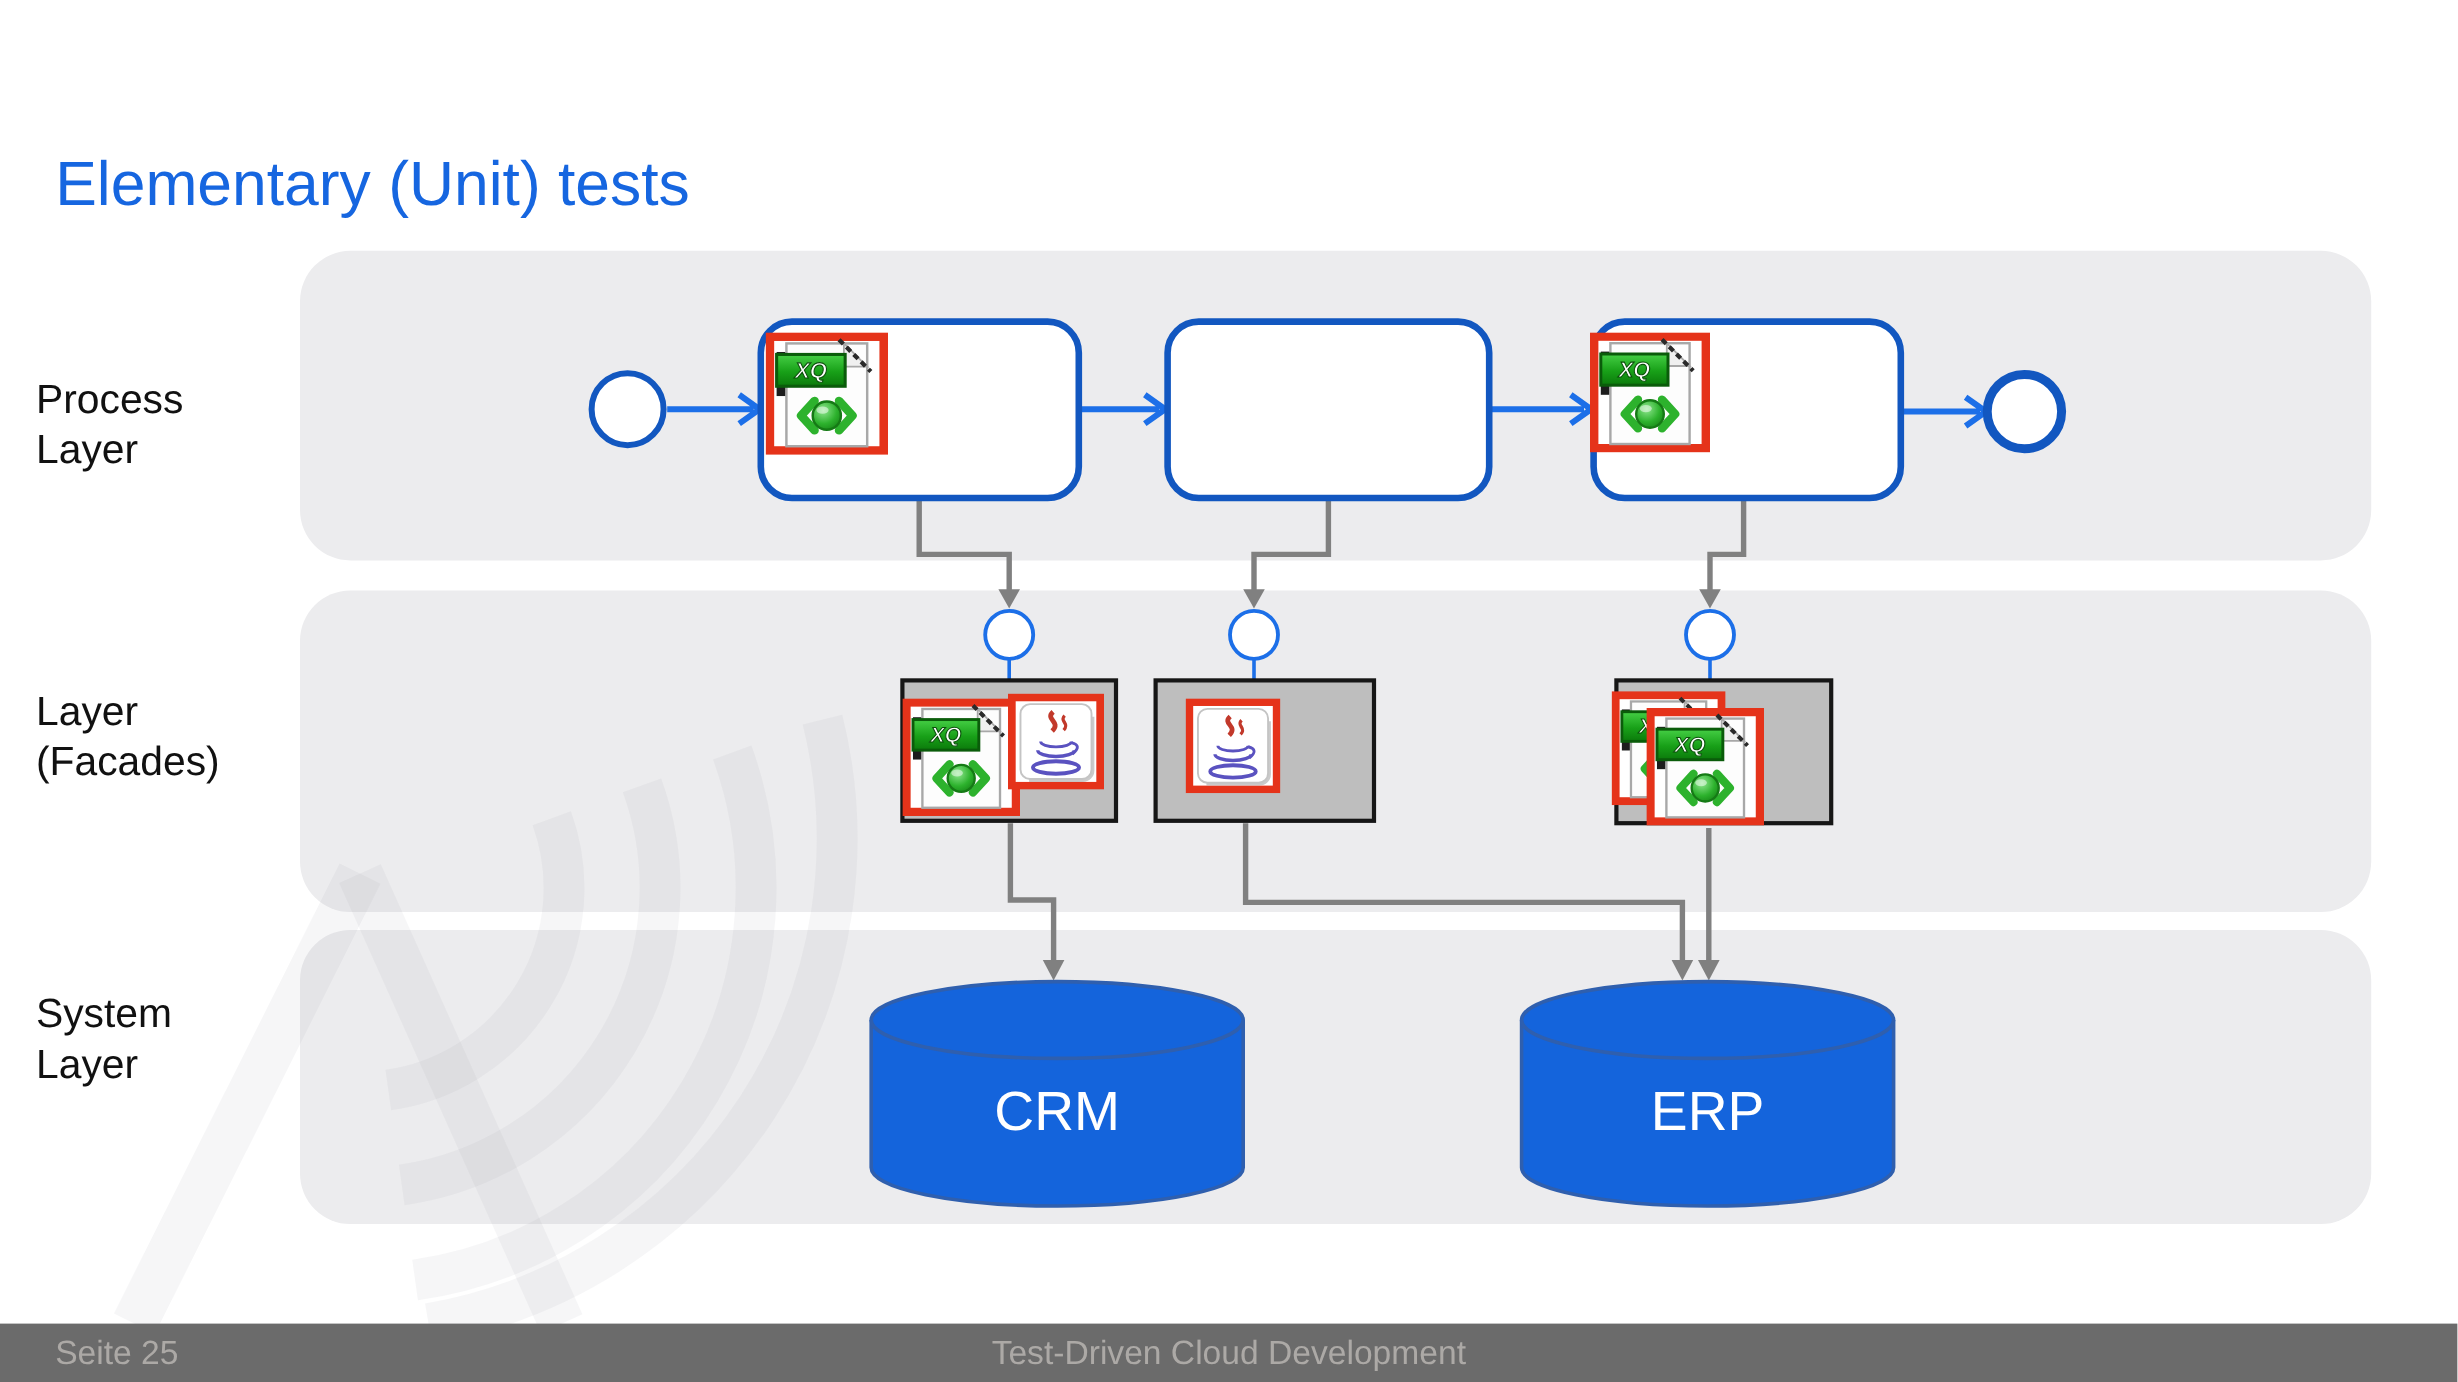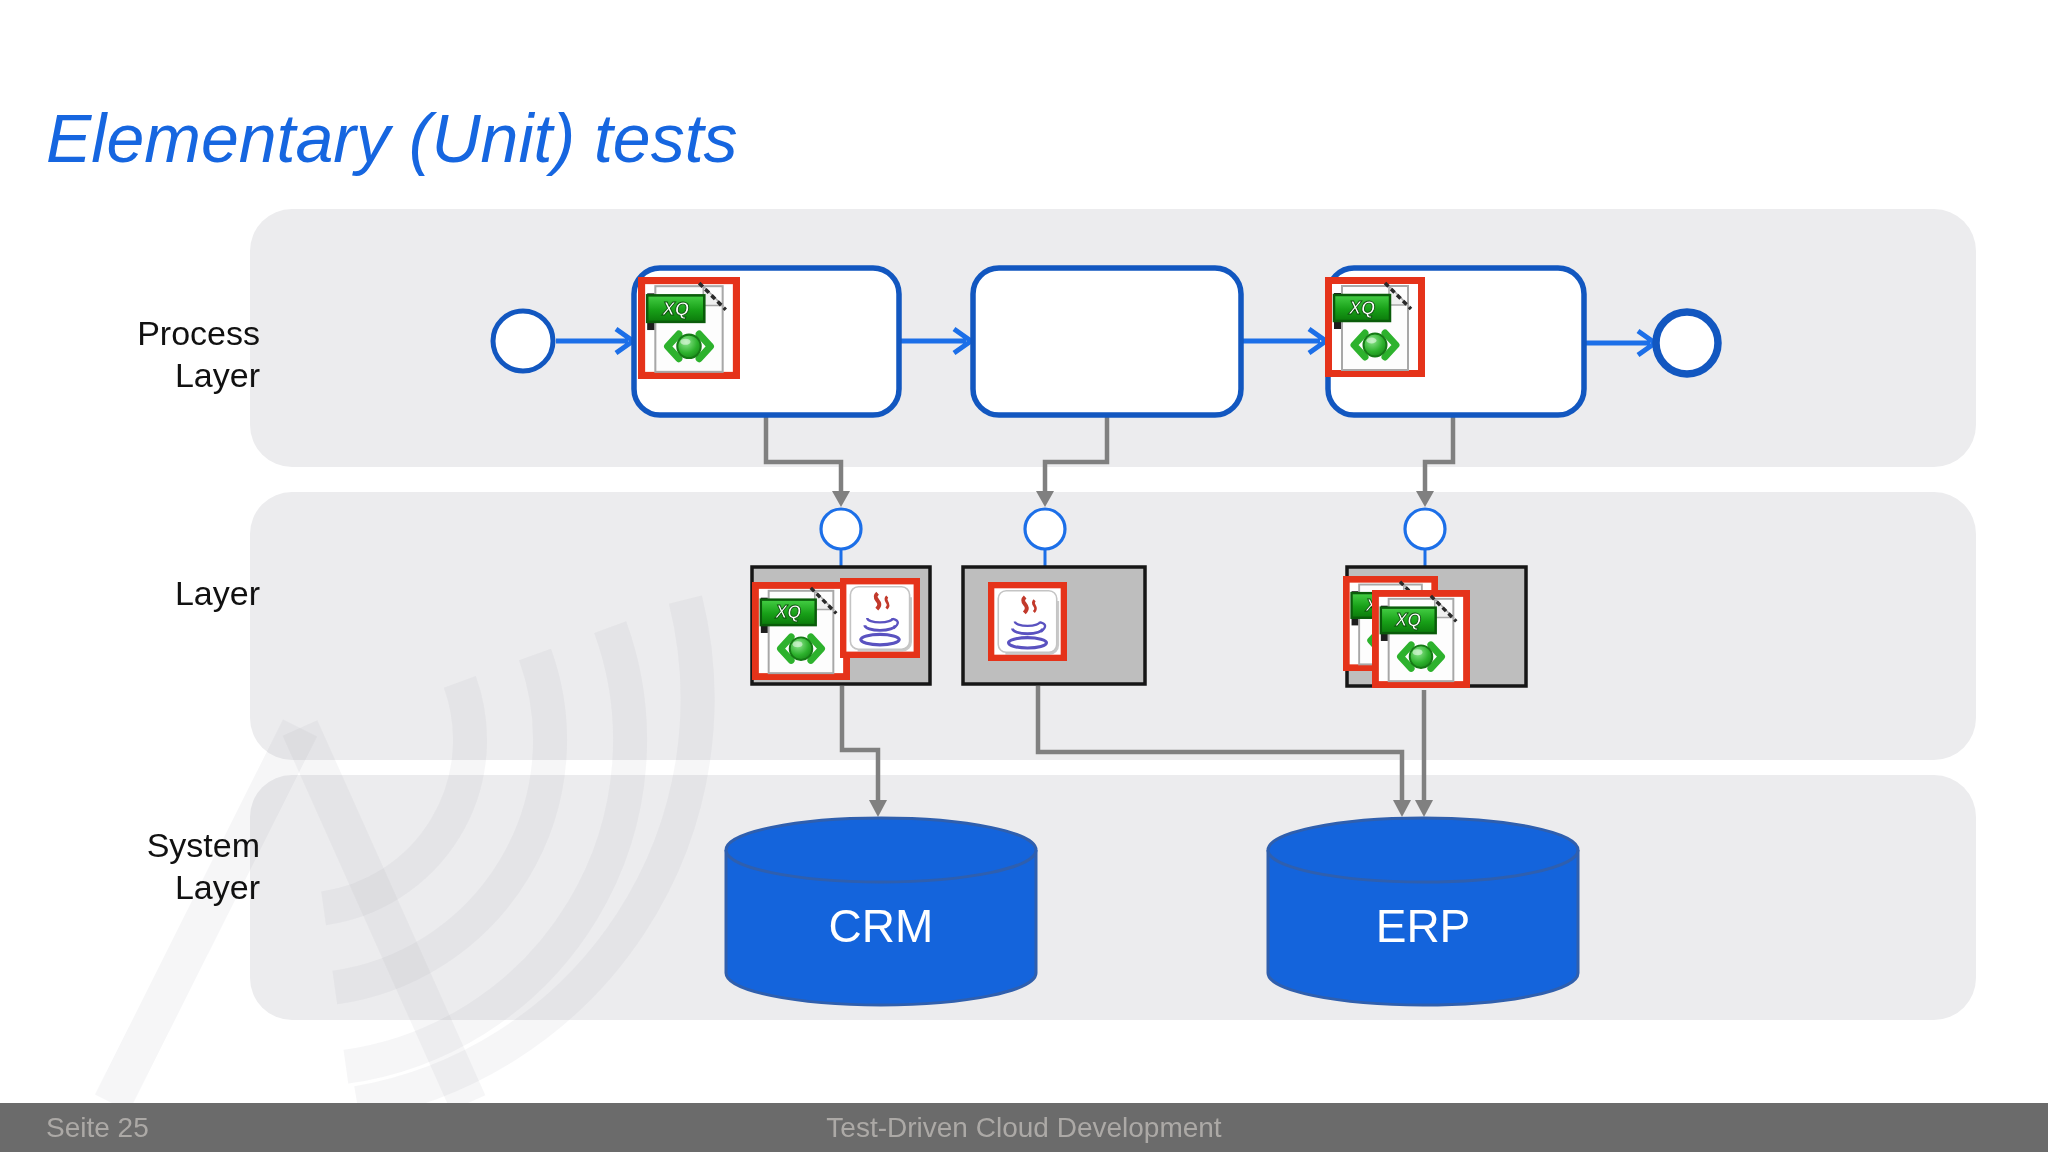--- a/index.html
+++ b/index.html
@@ -9,31 +9,31 @@
   }
   .band{
     position:absolute;left:250px;width:1726px;background:var(--band-gray);
     border-radius:42px;
   }
   #band-process{top:209px;height:258px;}
   #band-service{top:492px;height:268px;}
   #band-system{top:775px;height:245px;}
 
   .layer-label{
-    position:absolute;left:30px;width:230px;text-align:right;
+    position:absolute;left:30px;width:230px;text-align:left;
     color:#111111;font-size:34px;line-height:42px;z-index:4;
   }
   #label-process{top:312px;}
   #label-service{top:572px;}
   #label-system{top:824px;}
   .layer-label span{display:block;}
 
   #slide-title{
-    position:absolute;left:46px;top:104px;font-size:68px;line-height:68px;
-    color:var(--title-blue);z-index:4;white-space:nowrap;font-style:italic;
+    position:absolute;left:46px;top:120px;font-size:52px;line-height:68px;
+    color:var(--title-blue);z-index:4;white-space:nowrap;
   }
 
   #watermark{position:absolute;left:0;top:0;z-index:2;pointer-events:none;}
   #diagram{position:absolute;left:0;top:0;z-index:3;}
 
   #footer-bar{
     position:absolute;left:0;top:1103px;width:2048px;height:49px;
     background:var(--footer-bg);z-index:5;
     display:flex;align-items:center;justify-content:space-between;
     padding:0 46px;box-sizing:border-box;
@@ -49,20 +49,21 @@
 <div class="band" id="band-process"></div>
 <div class="band" id="band-service"></div>
 <div class="band" id="band-system"></div>
 
 <div class="layer-label" id="label-process">
   <span>Process</span>
   <span>Layer</span>
 </div>
 <div class="layer-label" id="label-service">
   <span>Layer</span>
+  <span>(Facades)</span>
 </div>
 <div class="layer-label" id="label-system">
   <span>System</span>
   <span>Layer</span>
 </div>
 
 <svg id="watermark" width="2048" height="1152" viewBox="0 0 2048 1152">
   <g stroke="#8C8C96" stroke-opacity="0.08" fill="none">
     <path d="M300,728 L112,1103" stroke-width="38"></path>
     <path d="M300,728 L468,1103" stroke-width="38"></path>

